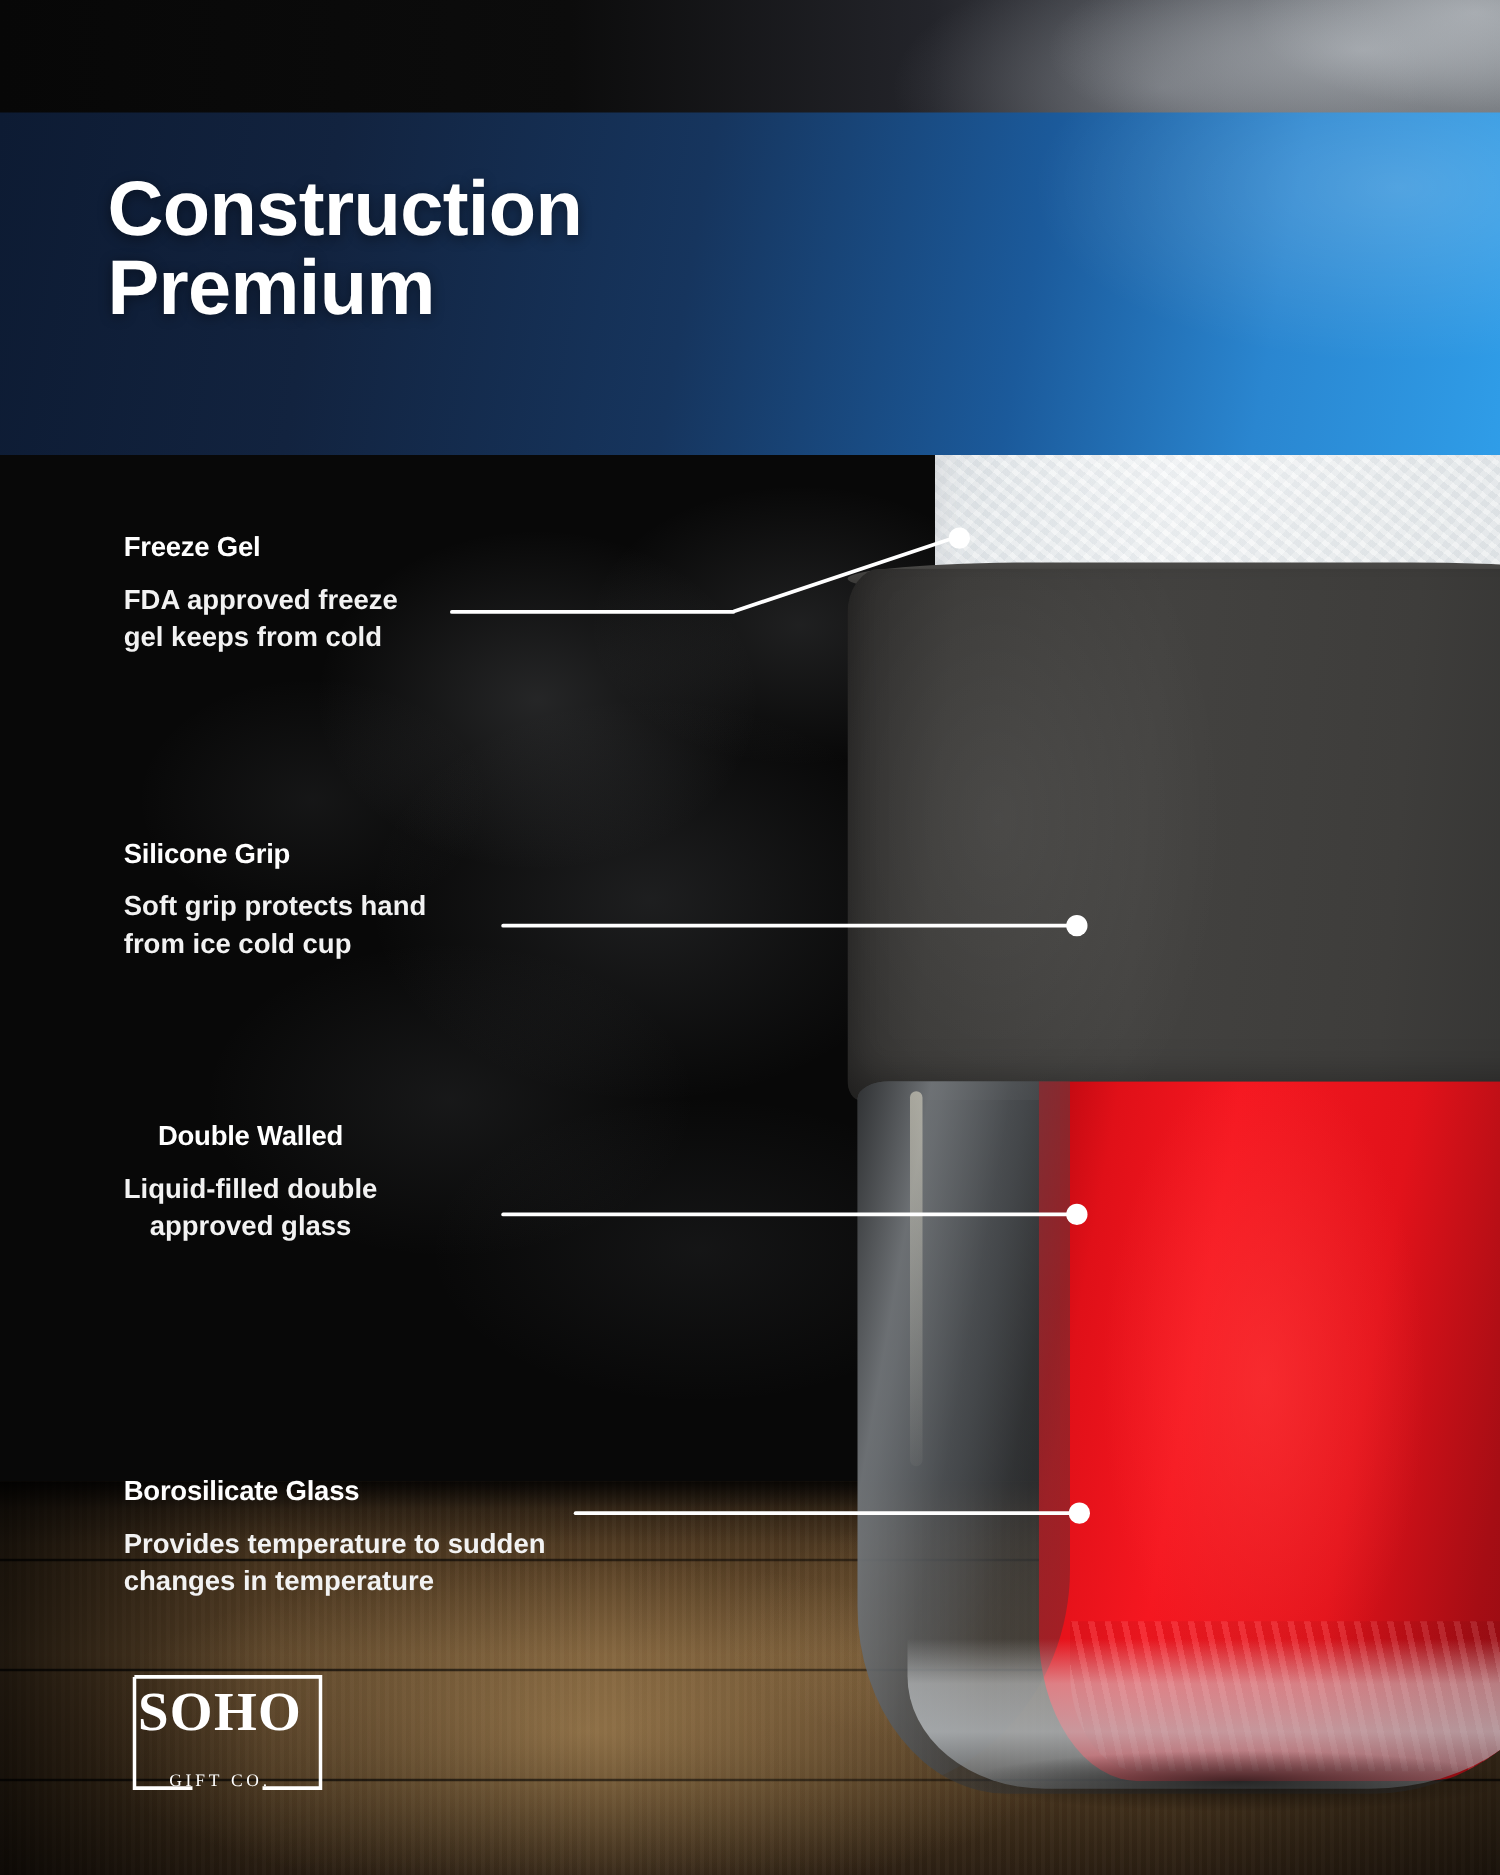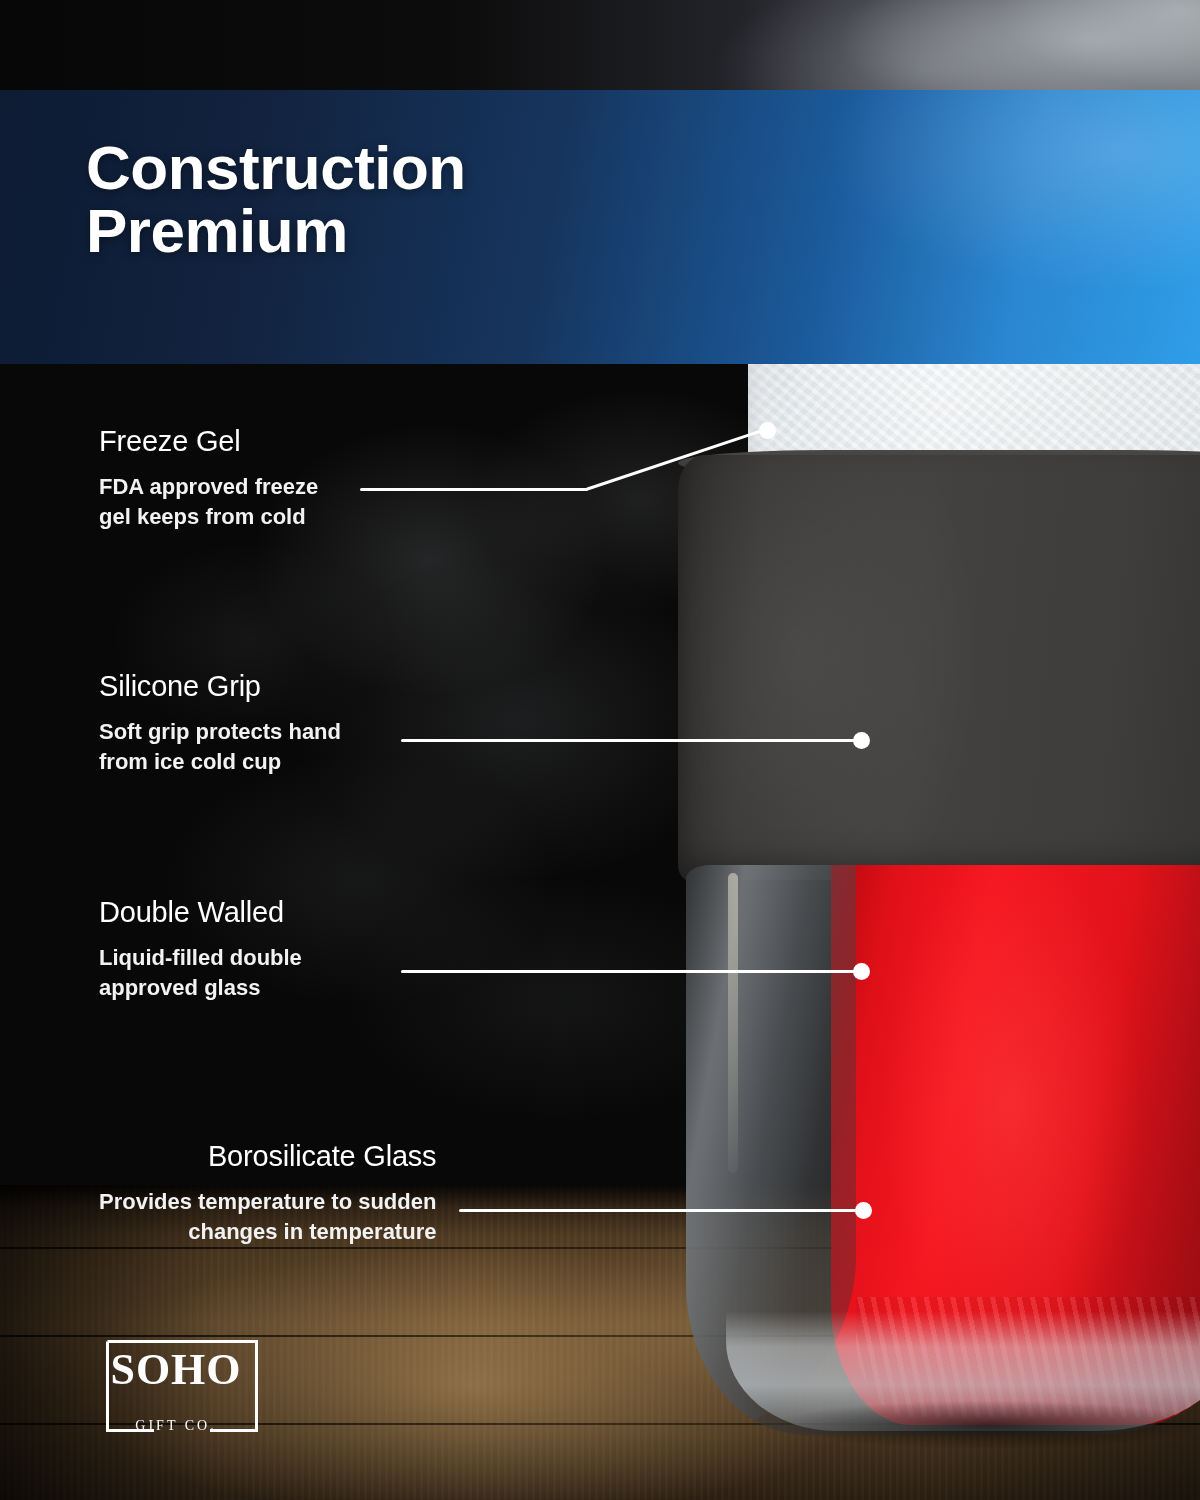--- a/index.html
+++ b/index.html
@@ -100,21 +100,21 @@
     background:linear-gradient(180deg,rgba(230,225,205,.55),rgba(210,206,190,.05));
     border-radius:6px;}
   .glass-base{position:absolute;left:40px;bottom:4px;width:520px;height:120px;
     border-radius:0 0 150px 110px / 0 0 110px 90px;
     background:linear-gradient(180deg,rgba(226,229,231,.0) 0%,rgba(214,218,221,.55) 30%,rgba(190,195,199,.75) 62%,rgba(120,126,131,.55) 100%);}
   .glass-shadow{position:absolute;left:-10px;top:1240px;width:600px;height:70px;
     background:radial-gradient(ellipse 300px 34px at 300px 35px, rgba(0,0,0,.62), rgba(0,0,0,0) 72%);}
 
   
   .feature{position:absolute;color:#fff;}
-  .f-title{font-size:29px;font-weight:normal;letter-spacing:-0.2px;margin:0 0 14px 0;}
+  .f-title{font-size:22px;font-weight:bold;letter-spacing:-0.2px;margin:0 0 14px 0;}
   .f-desc{font-size:22px;font-weight:bold;line-height:1.38;margin:0;color:#f2f2f2;}
 
   .leader{position:absolute;z-index:12;pointer-events:none;}
   .lline{position:absolute;background:#fff;height:3px;border-radius:2px;}
   .ldot{position:absolute;width:17px;height:17px;border-radius:50%;background:#fff;}
   .ldiag{position:absolute;height:3px;background:#fff;transform-origin:left center;border-radius:2px;}
 
   
   .logo{position:absolute;left:106px;top:1340px;width:140px;height:92px;z-index:15;}
   .logo-soho{position:absolute;left:0;right:0;top:8px;text-align:center;color:#fff;
@@ -175,31 +175,31 @@
   <div class="feature" style="left:99px;top:670px;">
     <p class="f-title">Silicone Grip</p>
     <p class="f-desc">Soft grip protects hand</p>
     <p class="f-desc">from ice cold cup</p>
   </div>
   <div class="leader">
     <div class="lline" style="left:401px;top:739px;width:462px;"></div>
     <div class="ldot" style="left:853px;top:732px;"></div>
   </div>
 
-  <div class="feature" style="left:99px;top:896px;">
+  <div class="feature" style="left:99px;top:896px;text-align:center;">
     <p class="f-title">Double Walled</p>
     <p class="f-desc">Liquid-filled double</p>
     <p class="f-desc">approved glass</p>
   </div>
   <div class="leader">
     <div class="lline" style="left:401px;top:970px;width:462px;"></div>
     <div class="ldot" style="left:853px;top:963px;"></div>
   </div>
 
-  <div class="feature" style="left:99px;top:1140px;text-align:right;">
+  <div class="feature" style="left:99px;top:1180px;">
     <p class="f-title">Borosilicate Glass</p>
     <p class="f-desc">Provides temperature to sudden</p>
     <p class="f-desc">changes in temperature</p>
   </div>
   <div class="leader">
     <div class="lline" style="left:459px;top:1209px;width:406px;"></div>
     <div class="ldot" style="left:855px;top:1202px;"></div>
   </div>
 
   <div class="logo">

